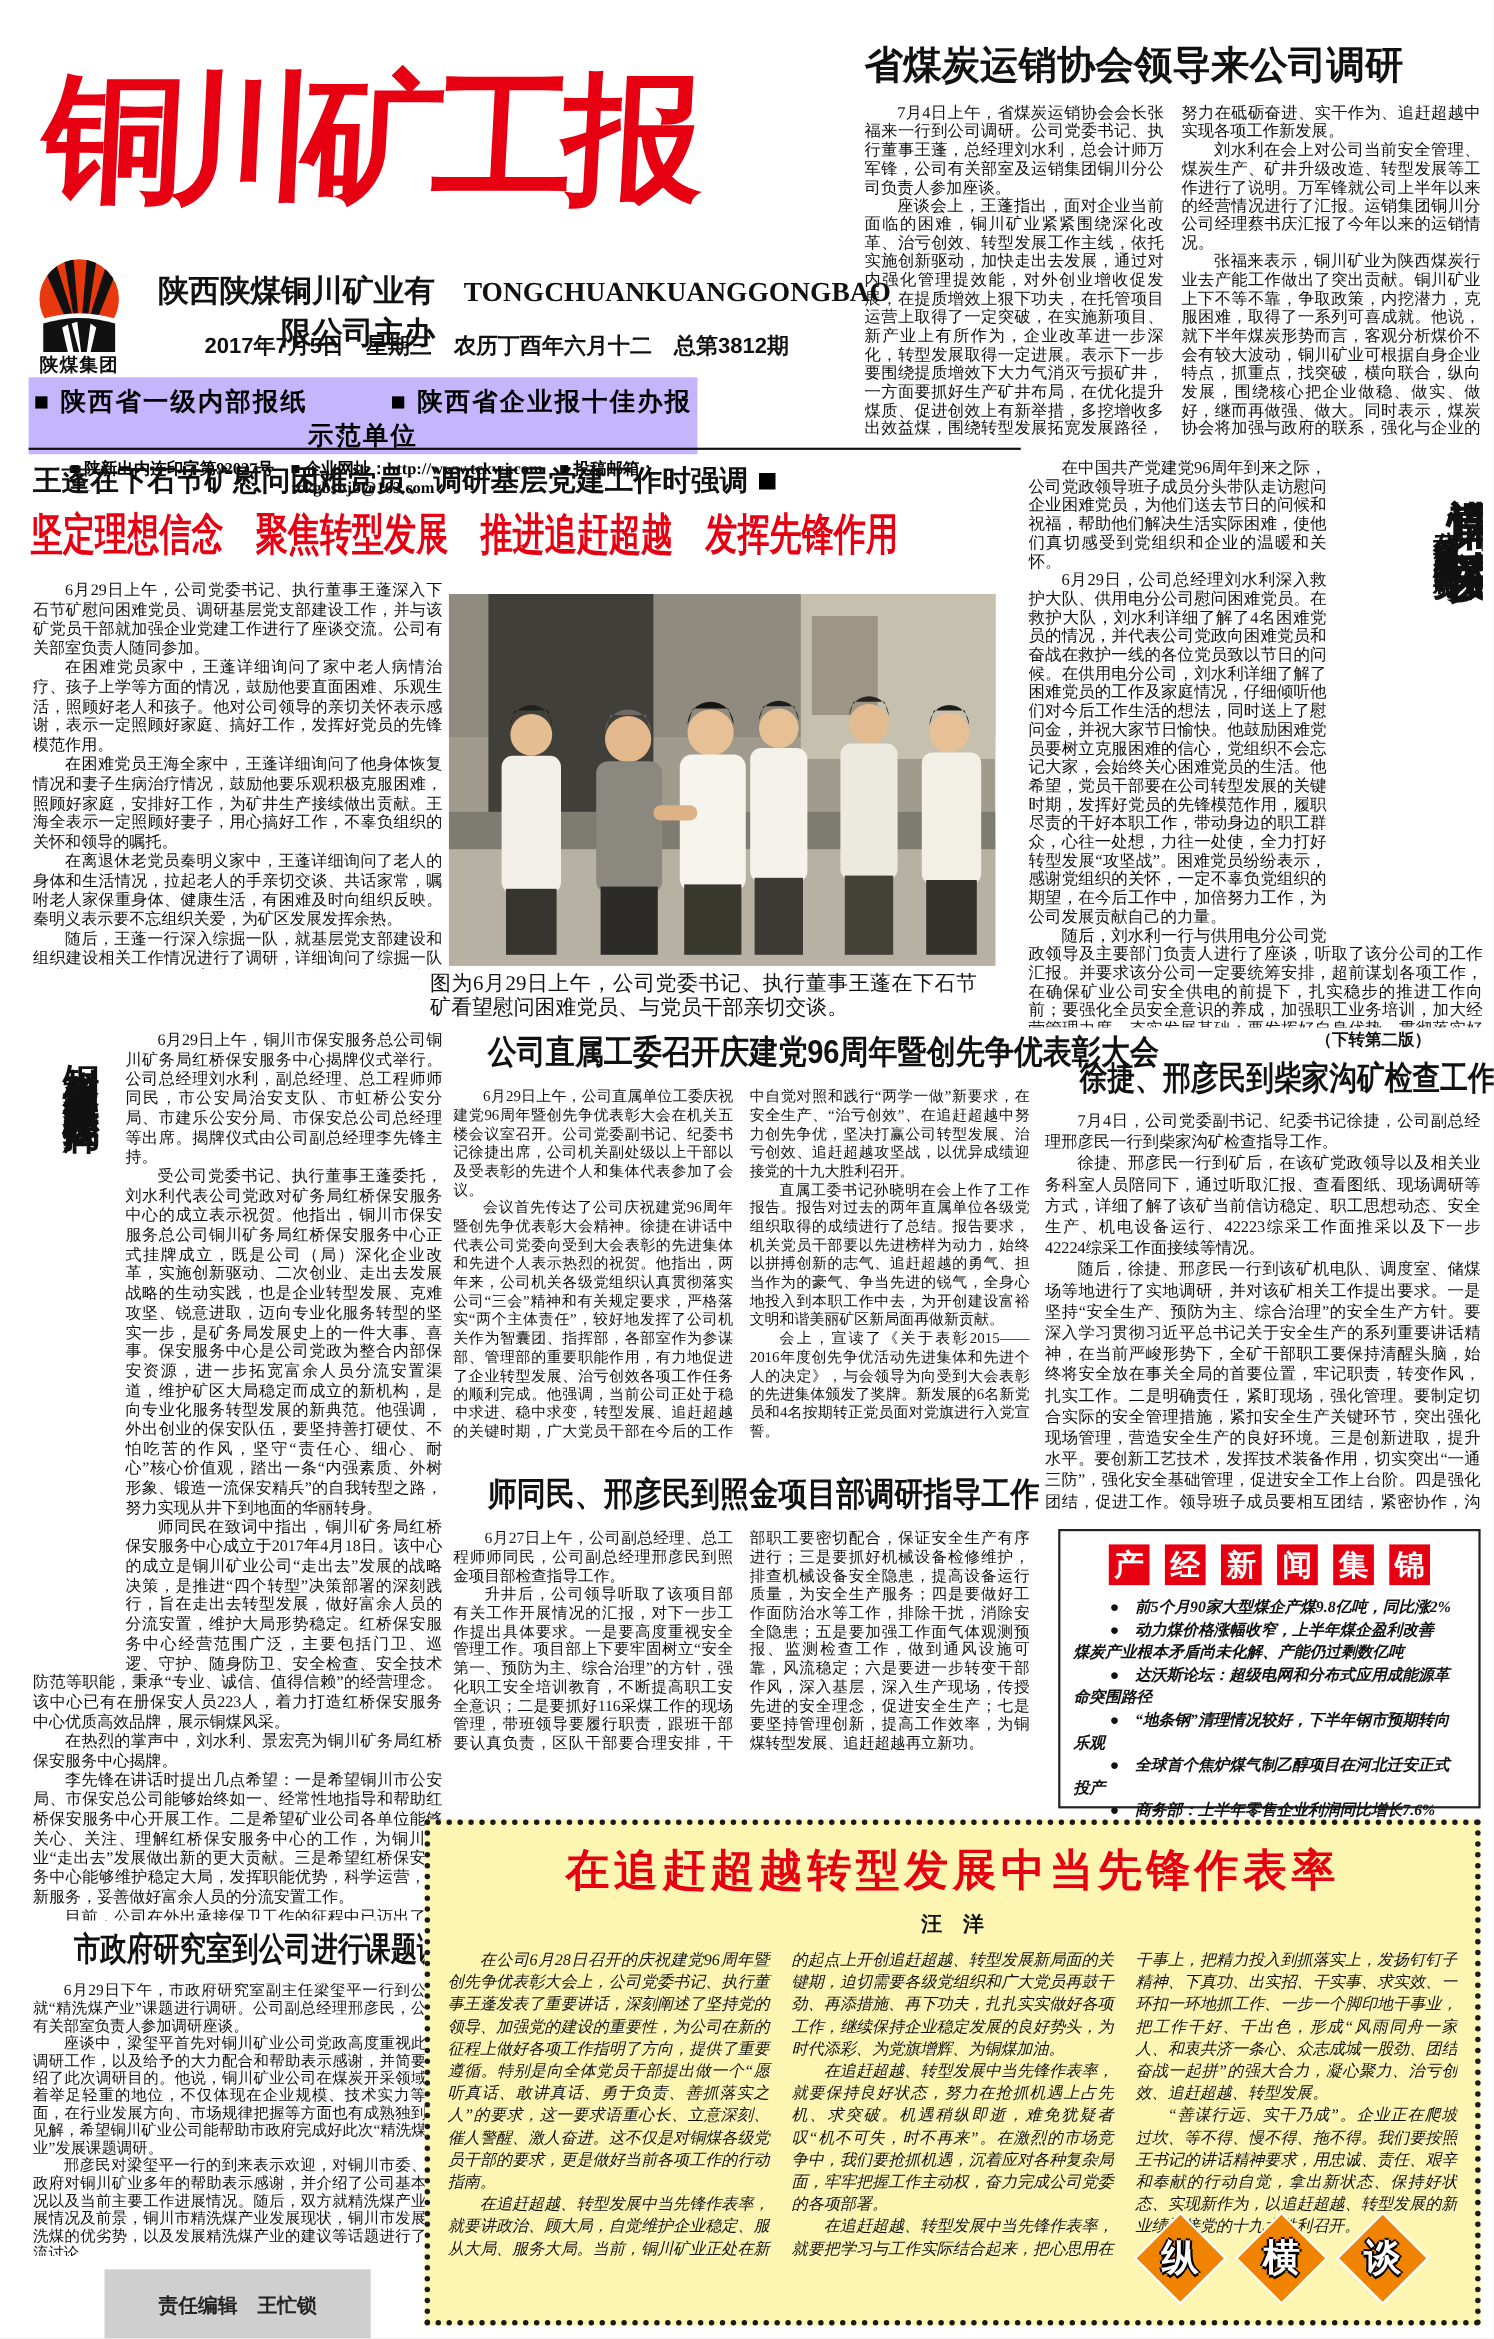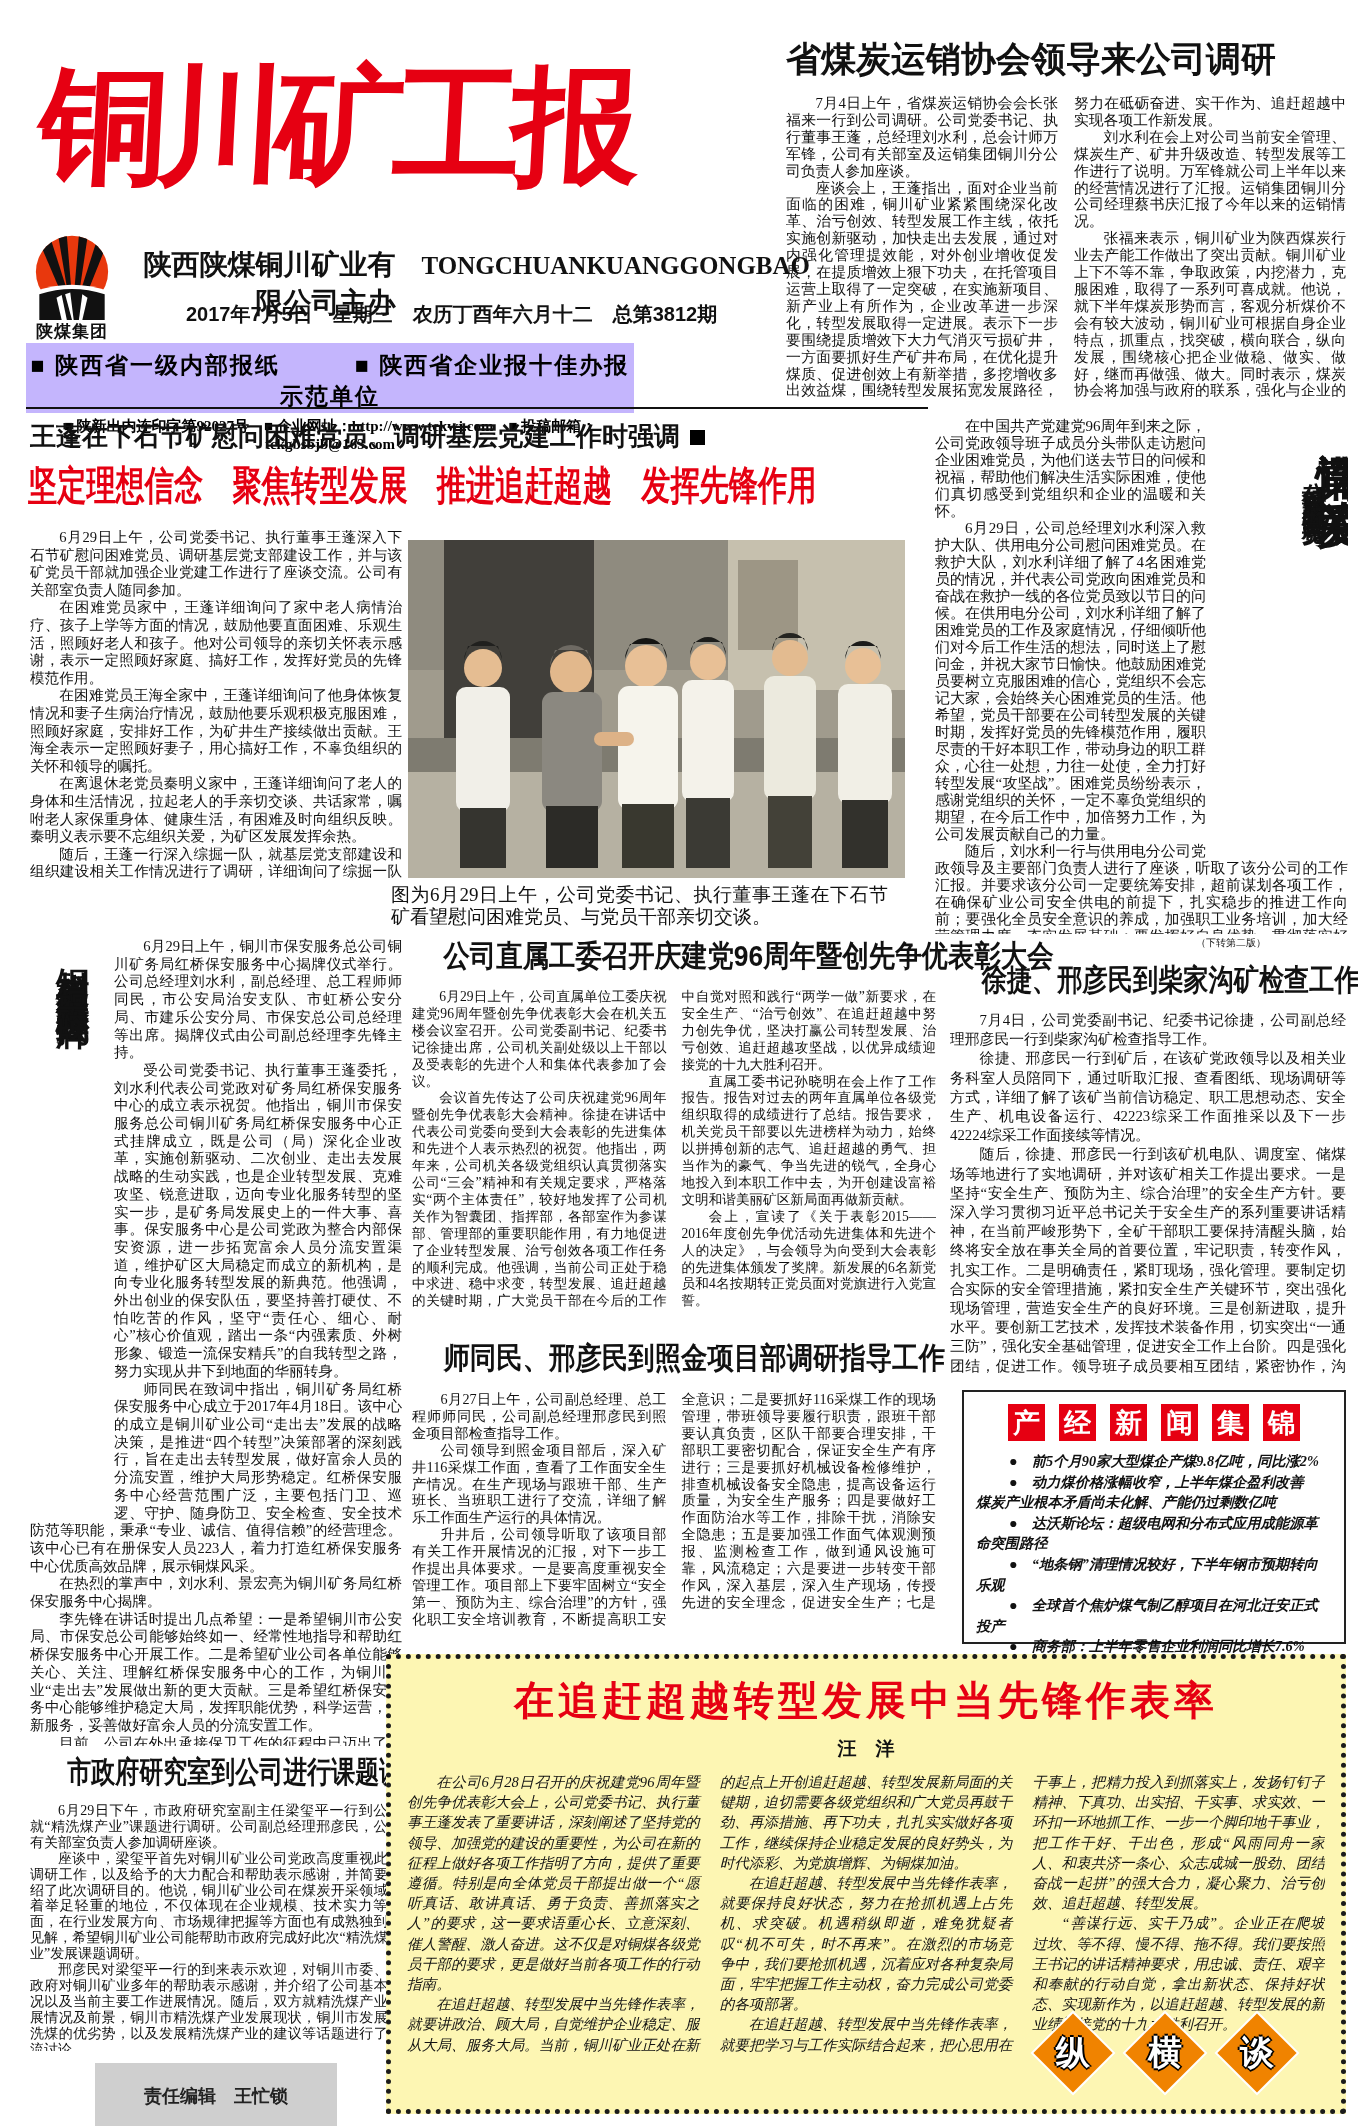--- a/index.html
+++ b/index.html
@@ -40,21 +40,21 @@
   .photo-caption{position:absolute;left:391px;top:884px;width:497px;height:46px;overflow:hidden;font-size:19px;line-height:22px;}
 
   
   .care-article{position:absolute;left:935px;top:418px;width:413px;height:516px;overflow:hidden;font-size:15px;line-height:17px;}
   .care-float{float:right;width:142px;height:430px;}
   .care-cols{display:flex;flex-direction:row;justify-content:flex-end;height:100%;}
   .care-subtitle{writing-mode:vertical-rl;font-size:24px;font-weight:bold;letter-spacing:3px;margin-top:46px;height:384px;
      font-family:"Liberation Sans","DejaVu Sans",sans-serif;}
   .care-title{writing-mode:vertical-rl;font-size:46px;font-weight:900;height:428px;margin-left:8px;
      font-family:"Liberation Sans","DejaVu Sans",sans-serif;}
-  .care-jump{position:absolute;left:1196px;top:936px;font-size:10px;font-weight:normal;}
+  .care-jump{position:absolute;left:1196px;top:936px;font-size:15px;font-weight:bold;}
 
   
   .chai{position:absolute;left:950px;top:960px;width:396px;}
   .chai-title{font-size:30px;font-weight:bold;white-space:nowrap;text-align:center;transform:scaleX(0.84);transform-origin:center;}
   .chai-body{margin-top:10px;height:364px;overflow:hidden;font-size:14.8px;line-height:19.2px;}
 
   
   .industry-box{position:absolute;left:962px;top:1390px;width:384px;height:254px;border:2px solid #222;
      padding:8px 12px;box-sizing:border-box;}
   .industry-header{display:flex;justify-content:center;gap:14px;margin:4px 0 10px;}
@@ -264,21 +264,20 @@
       <p>直属工委书记孙晓明在会上作了工作报告。报告对过去的两年直属单位各级党组织取得的成绩进行了总结。报告要求，机关党员干部要以先进榜样为动力，始终以拼搏创新的志气、追赶超越的勇气、担当作为的豪气、争当先进的锐气，全身心地投入到本职工作中去，为开创建设富裕文明和谐美丽矿区新局面再做新贡献。</p>
       <p>会上，宣读了《关于表彰2015——2016年度创先争优活动先进集体和先进个人的决定》，与会领导为向受到大会表彰的先进集体颁发了奖牌。新发展的6名新党员和4名按期转正党员面对党旗进行入党宣誓。</p>
 
     </div>
   </div>
 
   <div class="zhaojin">
     <div class="zhaojin-title sans">师同民、邢彦民到照金项目部调研指导工作</div>
     <div class="zhaojin-body jtext">
       <p>6月27日上午，公司副总经理、总工程师师同民，公司副总经理邢彦民到照金项目部检查指导工作。</p>
-      <p>公司领导到照金项目部后，深入矿井116采煤工作面，查看了工作面安全生产情况。在生产现场与跟班干部、生产班长、当班职工进行了交流，详细了解乐工作面生产运行的具体情况。</p>
       <p>升井后，公司领导听取了该项目部有关工作开展情况的汇报，对下一步工作提出具体要求。一是要高度重视安全管理工作。项目部上下要牢固树立“安全第一、预防为主、综合治理”的方针，强化职工安全培训教育，不断提高职工安全意识；二是要抓好116采煤工作的现场管理，带班领导要履行职责，跟班干部要认真负责，区队干部要合理安排，干部职工要密切配合，保证安全生产有序进行；三是要抓好机械设备检修维护，排查机械设备安全隐患，提高设备运行质量，为安全生产服务；四是要做好工作面防治水等工作，排除干扰，消除安全隐患；五是要加强工作面气体观测预报、监测检查工作，做到通风设施可靠，风流稳定；六是要进一步转变干部作风，深入基层，深入生产现场，传授先进的安全理念，促进安全生产；七是要坚持管理创新，提高工作效率，为铜煤转型发展、追赶超越再立新功。</p>
 
     </div>
   </div>
 
   <div class="security jtext">
     <div class="sec-float">
       <div class="sec-title">铜川矿务局红桥保安服务中心正式揭牌</div>
     </div>
     <p>6月29日上午，铜川市保安服务总公司铜川矿务局红桥保安服务中心揭牌仪式举行。公司总经理刘水利，副总经理、总工程师师同民，市公安局治安支队、市虹桥公安分局、市建乐公安分局、市保安总公司总经理等出席。揭牌仪式由公司副总经理李先锋主持。</p>

